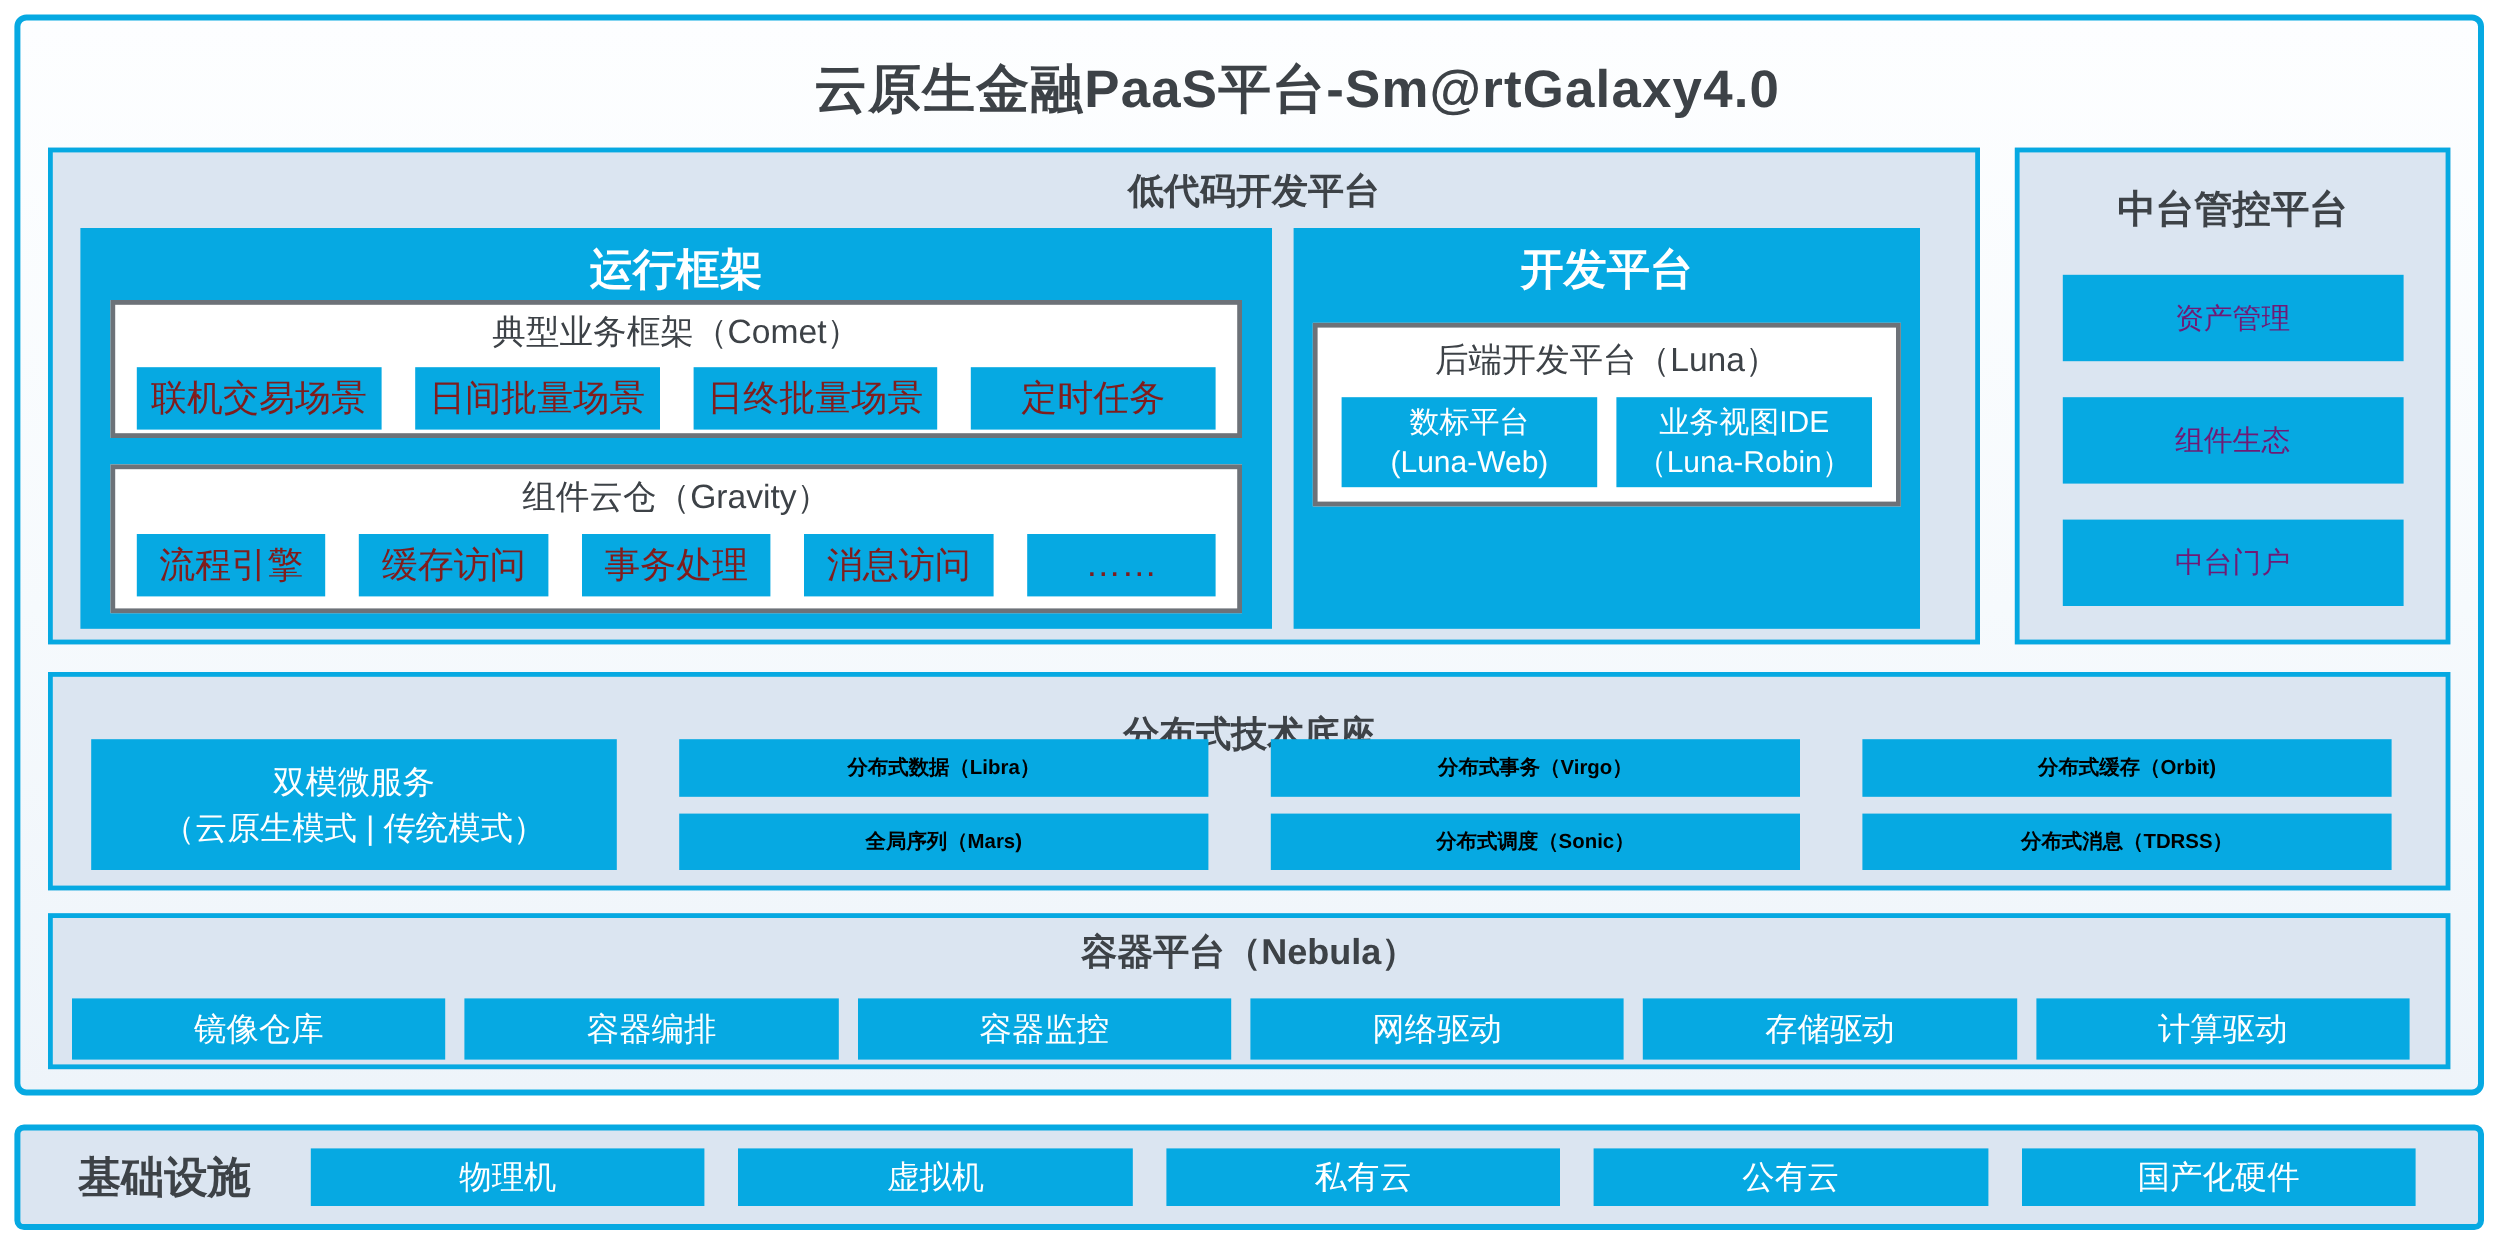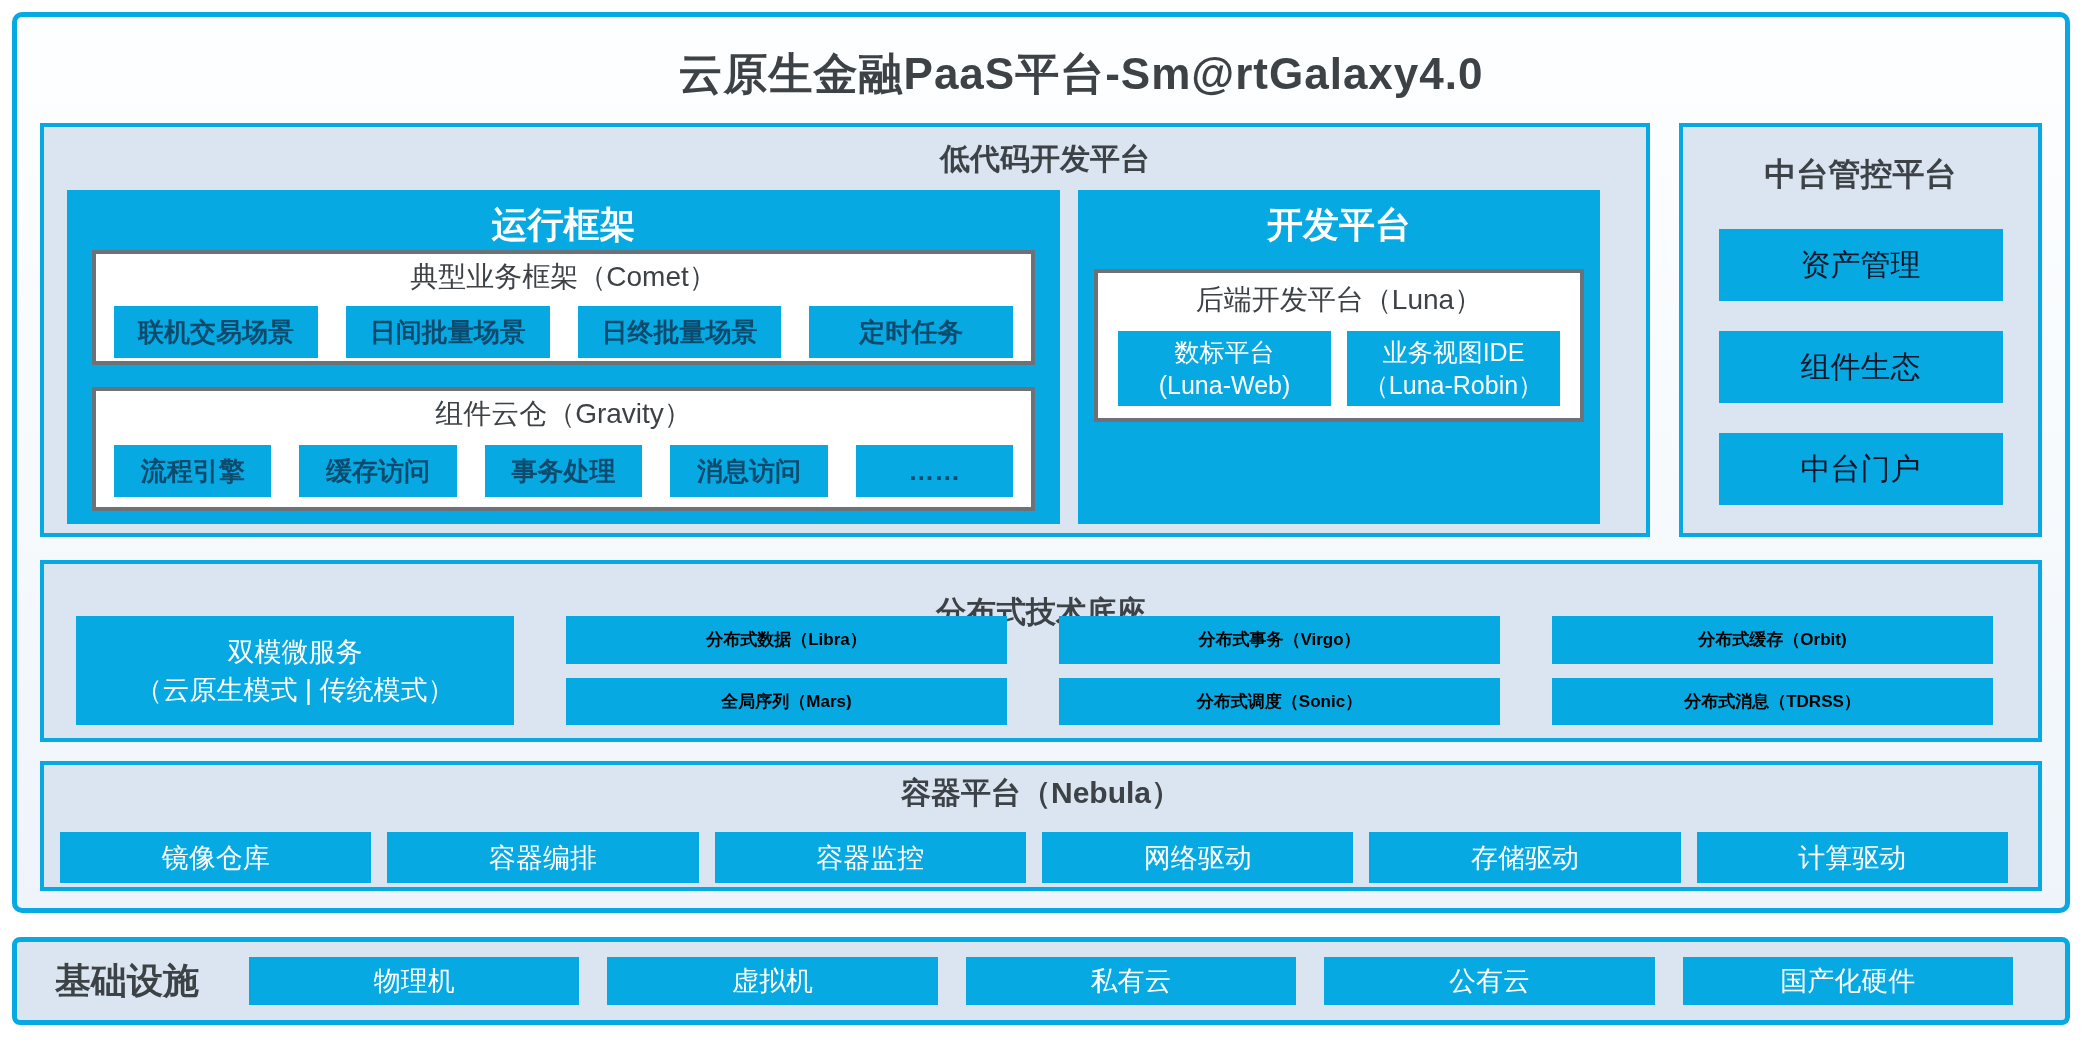--- a/index.html
+++ b/index.html
@@ -36,39 +36,39 @@
   .bp-header{ text-align:center; font-size:36px; font-weight:bold; color:#fff;
     margin-top:10px; height:50px; line-height:50px; }
 
   .gray-box{ background:#fff; border:4px solid var(--grayb); }
   .comet{ margin:0 25px; height:115px; }
   .gravity{ margin:22px 25px 0; height:124px; }
   .box-label{ text-align:center; font-size:28px; color:var(--dark); margin-top:6px;
     height:34px; line-height:34px; }
   .chip-row{ display:flex; gap:28px; margin:12px 18px 0; }
   .gravity .chip-row{ margin-top:14px; }
-  .chip{ flex:1; height:52px; background:var(--accent); color:#0c4a6e; font-size:26px;
-    display:flex; align-items:center; justify-content:center;font-weight:bold; }
+  .chip{ flex:1; height:52px; background:var(--accent); color:#7f1d1d; font-size:30px;
+    display:flex; align-items:center; justify-content:center; }
 
   .vela{ background:#fff; margin:7px 16px 0; height:71px; text-align:center;
     line-height:71px; font-size:28px; color:var(--dark); }
   .luna{ margin:19px 16px 0; height:153px; }
   .luna .box-label{ margin-top:10px; }
   .luna-chips{ display:flex; gap:16px; margin:14px 20px 0; }
   .luna-chip{ flex:1; height:75px; background:var(--accent); color:#fff;
     display:flex; flex-direction:column; align-items:center; justify-content:center;
     font-size:25px; line-height:33px; }
 
   .midp{ width:363px; height:414px; }
   .midp-header{ text-align:center; font-size:32px; font-weight:bold; color:var(--dark);
     margin-top:26px; }
   .midp-btns{ display:flex; flex-direction:column; align-items:center; gap:30px;
     margin-top:32px; }
-  .midp-btn{ width:284px; height:72px; background:var(--accent); color:#0f172a;
-    font-size:30px; display:flex; align-items:center; justify-content:center; }
+  .midp-btn{ width:284px; height:72px; background:var(--accent); color:#701a75;
+    font-size:24px; display:flex; align-items:center; justify-content:center; }
 
   
   .dist{ position:absolute; left:23px; top:543px; width:2002px; height:182px; }
   .band-header{ text-align:center; font-size:30px; font-weight:bold; color:var(--dark);
     margin-top:28px; }
   .dist-body{ position:absolute; left:32px; right:45px; top:52px; bottom:13px;
     display:flex; gap:52px; }
   .dual{ width:438px; background:var(--accent); color:#fff; font-size:27px;
     display:flex; flex-direction:column; align-items:center; justify-content:center;
     line-height:38px; text-align:center; }
@@ -80,21 +80,21 @@
   
   .contp{ position:absolute; left:23px; top:744px; width:2002px; height:130px; }
   .contp .band-header{ margin-top:8px; }
   .contp-btns{ position:absolute; left:16px; right:30px; top:67px; display:flex; gap:16px; }
   .contp-btn{ flex:1; height:51px; background:var(--accent); color:#fff; font-size:27px;
     display:flex; align-items:center; justify-content:center; }
 
   
   .infra{ position:absolute; left:12px; top:937px; width:2058px; height:88px;
     border:5px solid var(--accent); border-radius:8px; background:var(--panel);
-    display:flex; align-items:center; padding:0 52px 0 38px; gap:28px; }
+    display:flex; align-items:center; padding:0 52px 0 48px; gap:28px; }
   .infra-label{ font-size:36px; font-weight:bold; color:var(--dark);
     margin-right:22px; white-space:nowrap; }
   .infra-btn{ flex:1; height:48px; background:var(--accent); color:#fff; font-size:27px;
     display:flex; align-items:center; justify-content:center; }
 </style>
 </head>
 <body>
 
 <div class="outer">
   <div class="main-title">云原生金融PaaS平台-Sm@rtGalaxy4.0</div>

